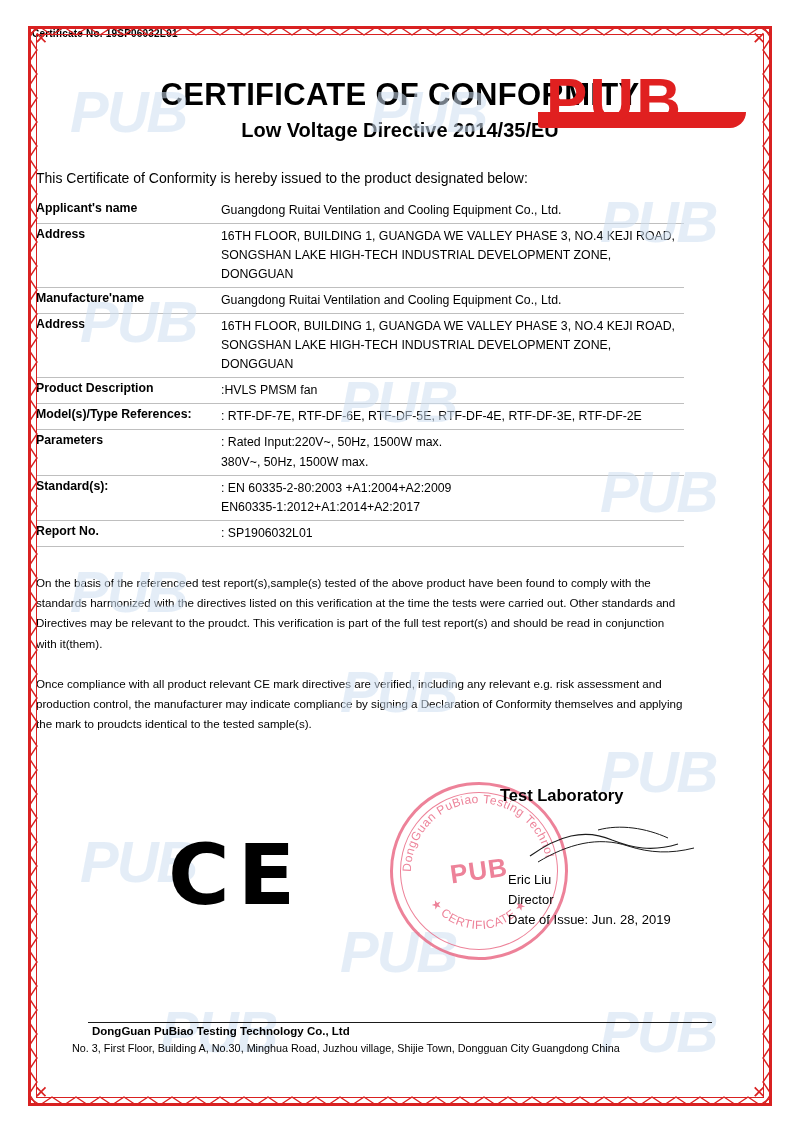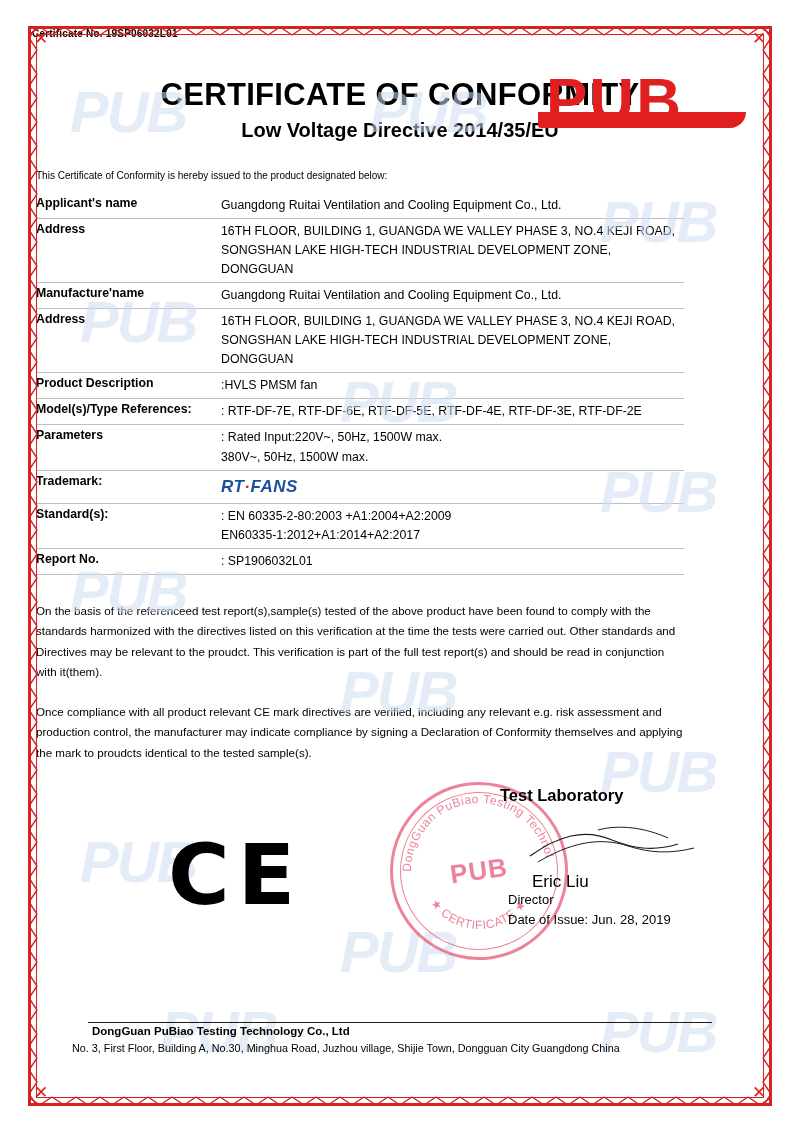--- a/index.html
+++ b/index.html
@@ -120,21 +120,21 @@
   }
   h2.subtitle {
     text-align: center;
     font-size: 20px;
     font-weight: bold;
     margin: 6px 0 0 0;
   }
 
   .intro {
     margin: 28px 0 0 36px;
-    font-size: 10px;
+    font-size: 14px;
   }
 
   table.fields {
     margin: 12px 0 0 36px;
     border-collapse: collapse;
     width: 648px;
     font-size: 12.3px;
   }
   table.fields td {
     vertical-align: top;
@@ -234,23 +234,23 @@
   }
   .signature {
     position: absolute;
     left: 528px;
     top: 822px;
     width: 170px;
     height: 44px;
   }
   .sig-name {
     position: absolute;
-    left: 532px;
+    left: 508px;
     top: 872px;
-    font-size: 17px;
+    font-size: 13px;
   }
   .sig-role {
     position: absolute;
     left: 508px;
     top: 892px;
     font-size: 13px;
   }
   .sig-date {
     position: absolute;
     left: 508px;
@@ -359,28 +359,20 @@
     <tr class="row-line">
       <td class="label">Model(s)/Type References:</td>
       <td class="value">: RTF-DF-7E, RTF-DF-6E, RTF-DF-5E, RTF-DF-4E, RTF-DF-3E, RTF-DF-2E</td>
     </tr>
     <tr class="row-line">
       <td class="label">Parameters</td>
       <td class="value" style="white-space:pre-line">: Rated Input:220V~, 50Hz, 1500W max.
 380V~, 50Hz, 1500W max.</td>
     </tr>
     <tr class="row-line">
-      <td class="label">Trademark:</td>
-      <td class="value">
-        <span class="trademark-logo">
-          <span class="rt">RT</span><span class="dot">·</span><span class="fans">FANS</span>
-        </span>
-      </td>
-    </tr>
-    <tr class="row-line">
       <td class="label">Standard(s):</td>
       <td class="value" style="white-space:pre-line">: EN 60335-2-80:2003 +A1:2004+A2:2009
 EN60335-1:2012+A1:2014+A2:2017</td>
     </tr>
     <tr class="row-line">
       <td class="label">Report No.</td>
       <td class="value">: SP1906032L01</td>
     </tr>
   </tbody>
     </table>

